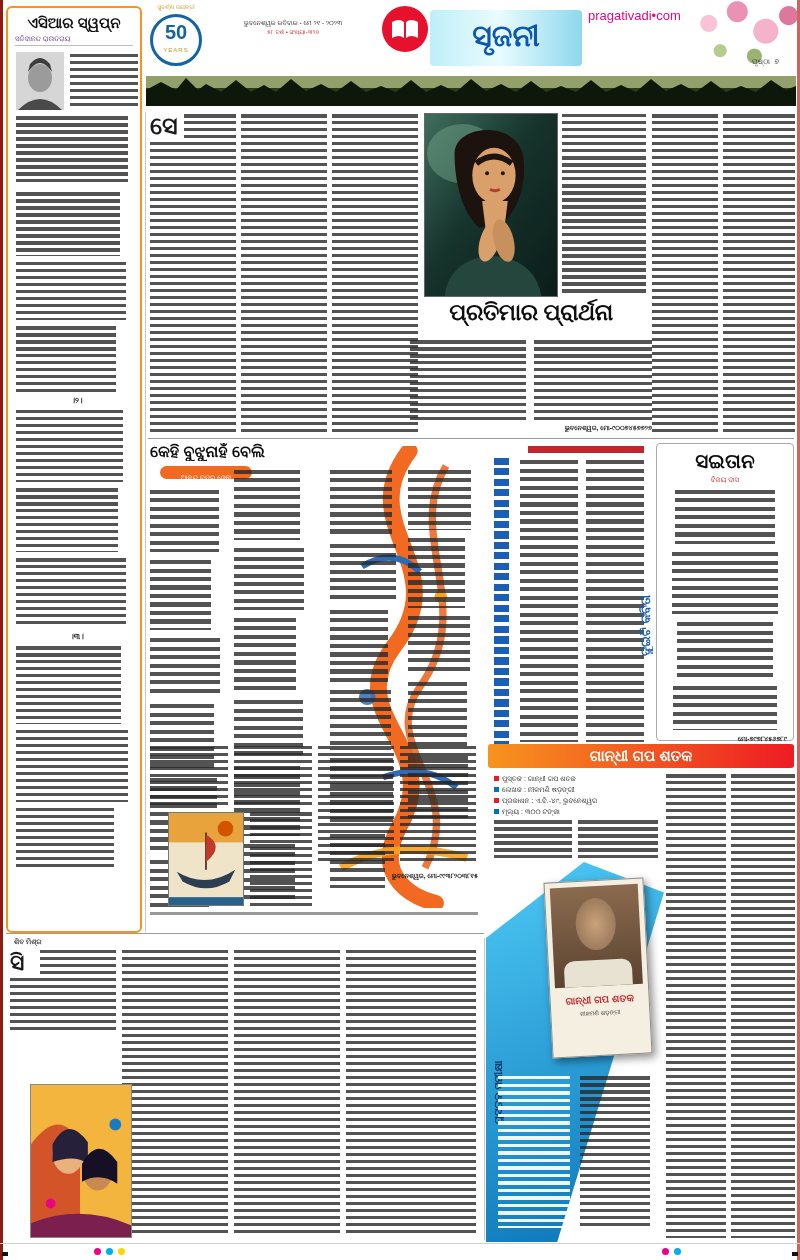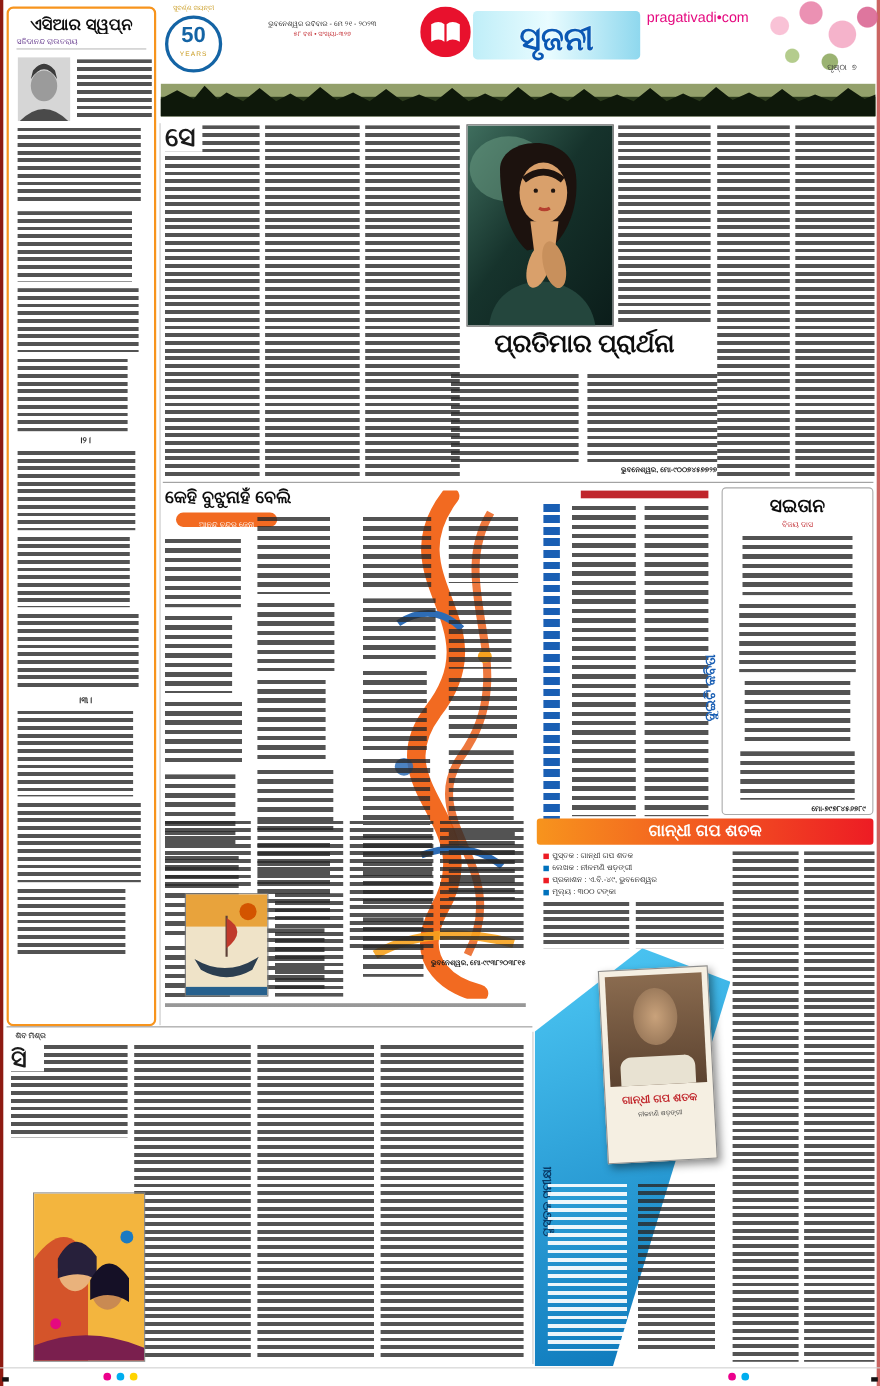--- a/index.html
+++ b/index.html
@@ -75,21 +75,21 @@
   </div>
 
   <div class="abs" style="left:382px;top:6px;width:46px;height:46px;">
     <svg width="46" height="46" viewBox="0 0 46 46">
       <circle cx="23" cy="23" r="23" fill="#e8112d"></circle>
       <path d="M10,16 Q 17,12 22,16 L 22,32 Q 17,28 10,32 Z" fill="#fff"></path>
       <path d="M36,16 Q 29,12 24,16 L 24,32 Q 29,28 36,32 Z" fill="#fff"></path>
     </svg>
   </div>
 
-  <div class="abs" style="left:430px;top:10px;width:152px;height:44px;background:linear-gradient(90deg,#bfeef8,#e9fcff 45%,#8fd8ee);border-radius:4px;text-align:center;">
+  <div class="abs" style="left:430px;top:10px;width:152px;height:56px;background:linear-gradient(90deg,#bfeef8,#e9fcff 45%,#8fd8ee);border-radius:4px;text-align:center;">
     <div class="hdl" style="font-size:30px;line-height:52px;color:#0a58b4;text-shadow:0 0 2px #fff;">ସୃଜନୀ</div>
   </div>
 
   <div class="abs" style="left:588px;top:8px;font-size:13px;font-weight:normal;color:#e5097f;">pragativadi•com</div>
 
   <div class="abs" style="left:686px;top:0;width:114px;height:78px;opacity:.85;background:
       radial-gradient(circle at 20% 30%, #f9b8d0 0 8px, transparent 9px),
       radial-gradient(circle at 45% 15%, #e87ea6 0 10px, transparent 11px),
       radial-gradient(circle at 70% 40%, #f4a6c3 0 12px, transparent 13px),
       radial-gradient(circle at 90% 20%, #d95f8e 0 9px, transparent 10px),
@@ -218,21 +218,21 @@
 
   <div class="abs vftb" style="left:494px;top:458px;width:15px;height:288px;"></div>
 
   <div class="abs" style="left:528px;top:446px;width:116px;height:7px;background:#c0262c;"></div>
   <div class="abs ft9" style="left:520px;top:460px;width:58px;height:282px;"></div>
   <div class="abs ft9" style="left:586px;top:460px;width:58px;height:282px;"></div>
 
   <div class="abs vtxt" style="left:638px;top:496px;height:160px;font-size:13px;font-weight:bold;color:#1a5fb4;">ଦୁଇଟି କବିତା</div>
 
   <div class="abs" style="left:656px;top:443px;width:138px;height:298px;border:1px solid #aaa;border-radius:4px;box-sizing:border-box;padding:6px;text-align:center;">
-    <div class="hdl" style="font-size:17px;">ସଇତାନ</div>
+    <div class="hdl" style="font-size:20px;">ସଇତାନ</div>
     <div style="font-size:7px;color:#c0262c;margin:3px 0 6px;">ବିଜୟ ଦାସ</div>
     <div class="ft9" style="height:54px;width:80%;margin:0 auto;"></div>
       <div style="height:8px;"></div>
     <div class="ft9" style="height:62px;width:86%;margin:0 auto;"></div>
       <div style="height:8px;"></div>
     <div class="ft9" style="height:56px;width:78%;margin:0 auto;"></div>
       <div style="height:8px;"></div>
     <div class="ft9" style="height:44px;width:84%;margin:0 auto;"></div>
     <div style="font-size:6.5px;font-weight:bold;text-align:right;margin-top:5px;">ମୋ-୭୯୭୮୪୫୬୭୮୯</div>
   </div>

